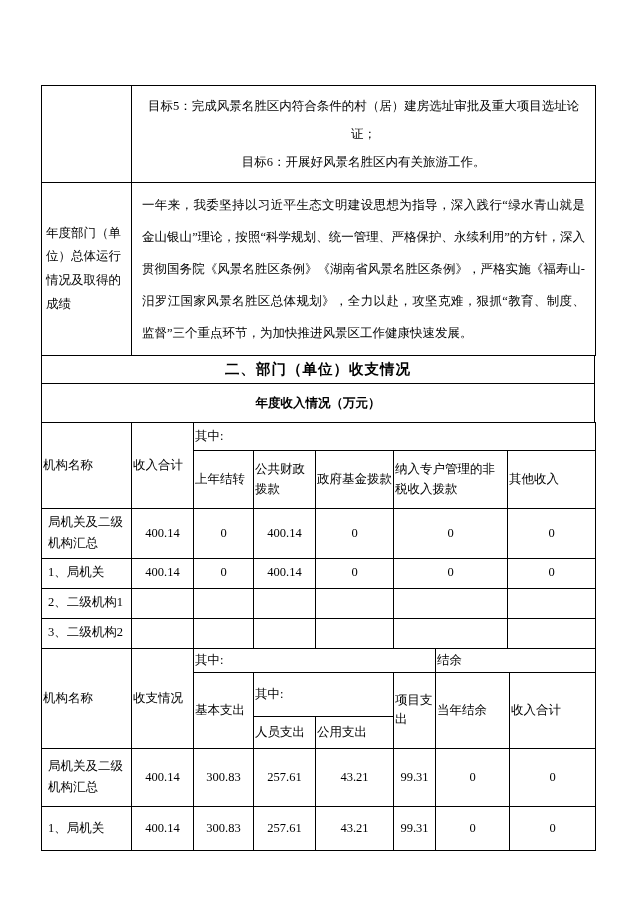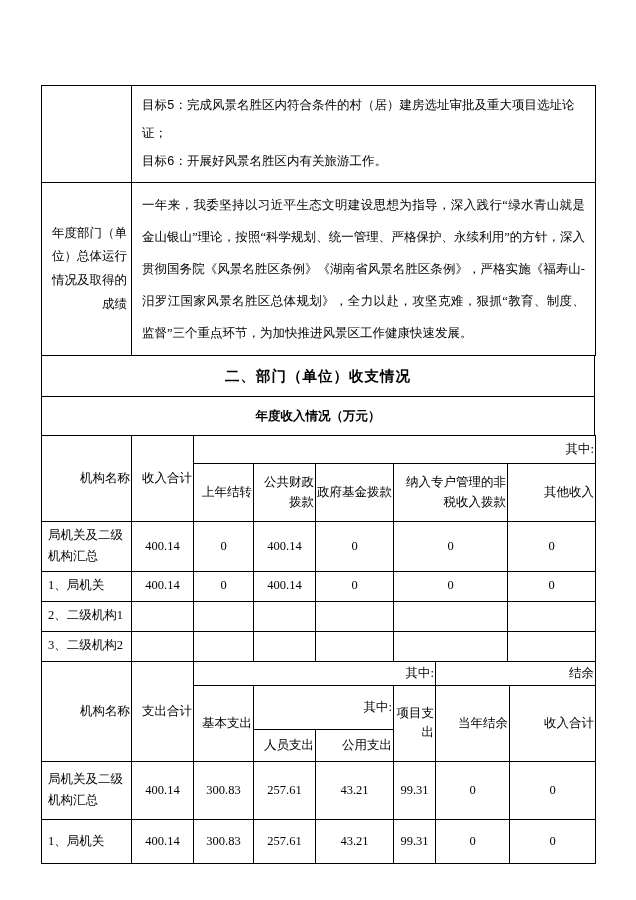--- a/index.html
+++ b/index.html
@@ -27,45 +27,45 @@
     border: 1px solid #000;
     font-size: 12.5px;
     vertical-align: middle;
     text-align: center;
     padding: 2px;
     word-break: break-all;
     line-height: 1.55;
   }
 
   
-  .lbl-cell { text-align: right; padding: 4px 4px; line-height: 1.9; }
-  .goals-cell { text-align: left; vertical-align: top; padding: 6px 10px; font-family: Liberation Mono, monospace; }
+  .lbl-cell { text-align: left; padding: 4px 4px; line-height: 1.9; }
+  .goals-cell { text-align: center; vertical-align: top; padding: 6px 10px; }
   .goals-cell p { line-height: 28px; }
   .summary-cell {
     text-align: justify;
     vertical-align: middle;
     padding: 6px 10px;
     line-height: 32px;
   }
 
   
   .bar {
     border: 1px solid #000;
     display: flex;
     align-items: center;
     justify-content: center;
     font-weight: bold;
   }
-  .section-title { height: 42px; font-size: 14.5px; letter-spacing: 1px; }
+  .section-title { height: 29px; font-size: 14.5px; letter-spacing: 1px; }
   .sub-title { height: 40px; font-size: 12.5px; }
 
   
   .name-cell { text-align: left; padding: 3px 6px; line-height: 1.7; }
   .num-cell { }
-  .hdr { text-align: right; padding: 2px 1px; }
+  .hdr { text-align: left; padding: 2px 1px; }
 
   tr.h28 { height: 28px; }
   tr.h24 { height: 24px; }
   tr.h58 { height: 58px; }
   tr.h44 { height: 44px; }
   tr.h46 { height: 46px; }
   tr.h32 { height: 32px; }
   tr.h30 { height: 30px; }
 </style>
 </head>
@@ -167,21 +167,21 @@
         <col style="width:60px">
         <col style="width:62px">
       <col style="width:78px">
         <col style="width:42px">
         <col style="width:74px">
         <col style="width:86px">
     </colgroup>
     <tbody>
         <tr class="h24">
       <td class="hdr" rowspan="3">机构名称</td>
-      <td class="hdr" rowspan="3">支出合计</td>
+      <td class="hdr" rowspan="3">收支情况</td>
       <td class="hdr" colspan="4">其中:</td>
       <td class="hdr" colspan="2">结余</td>
     </tr>
     <tr class="h44">
       <td class="hdr" rowspan="2">基本支出</td>
       <td class="hdr" colspan="2">其中:</td>
       <td class="hdr" rowspan="2">项目支出</td>
       <td class="hdr" rowspan="2">当年结余</td>
       <td class="hdr" rowspan="2">收入合计</td>
     </tr>

